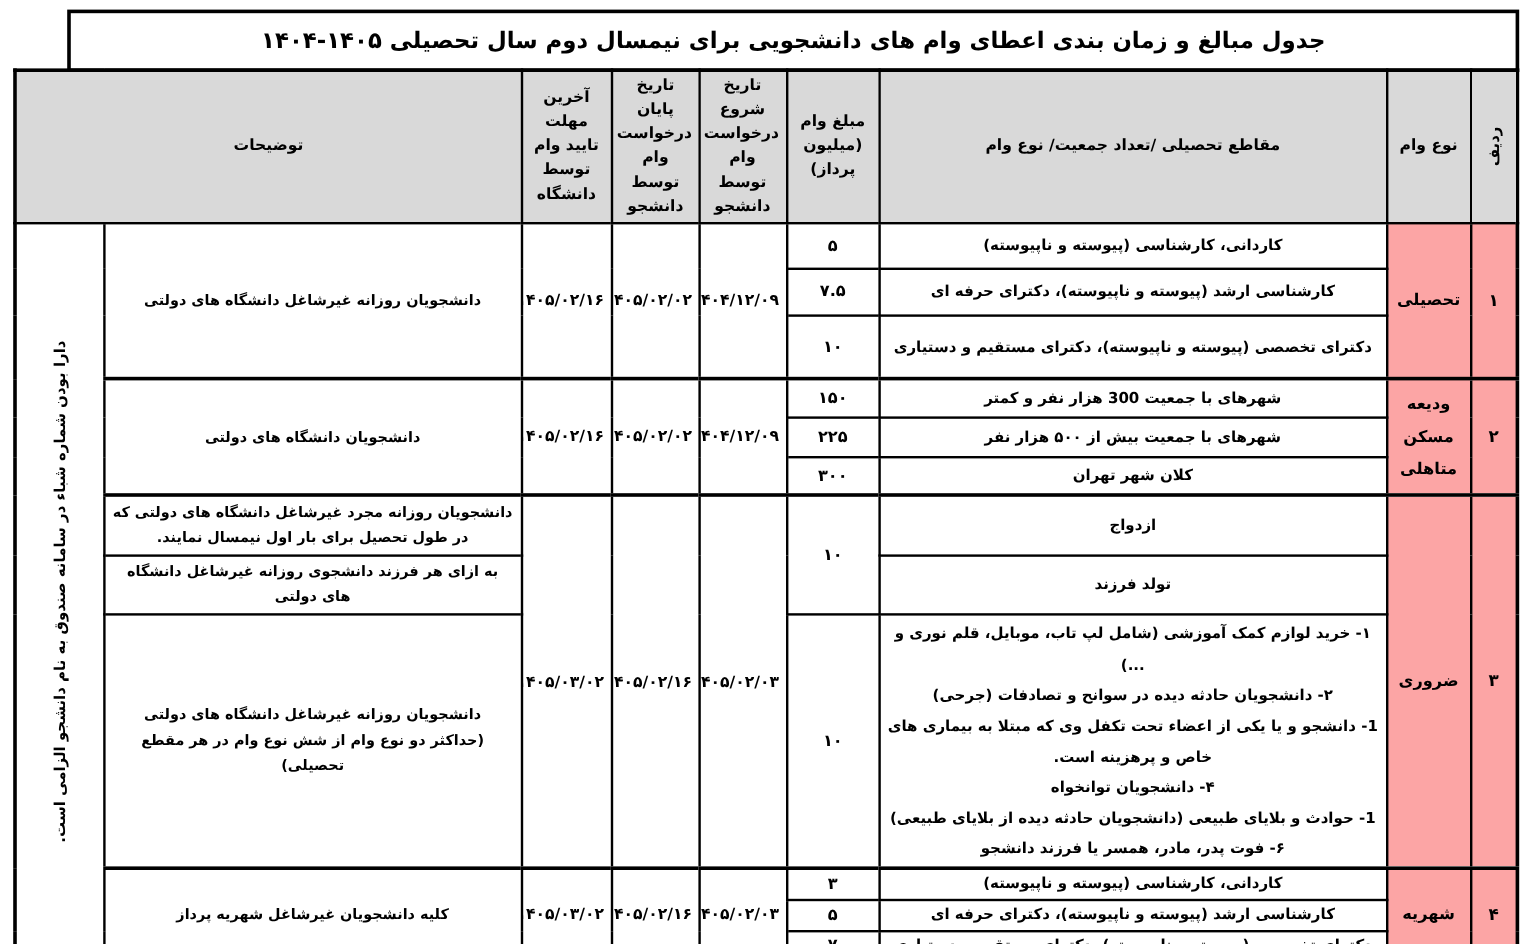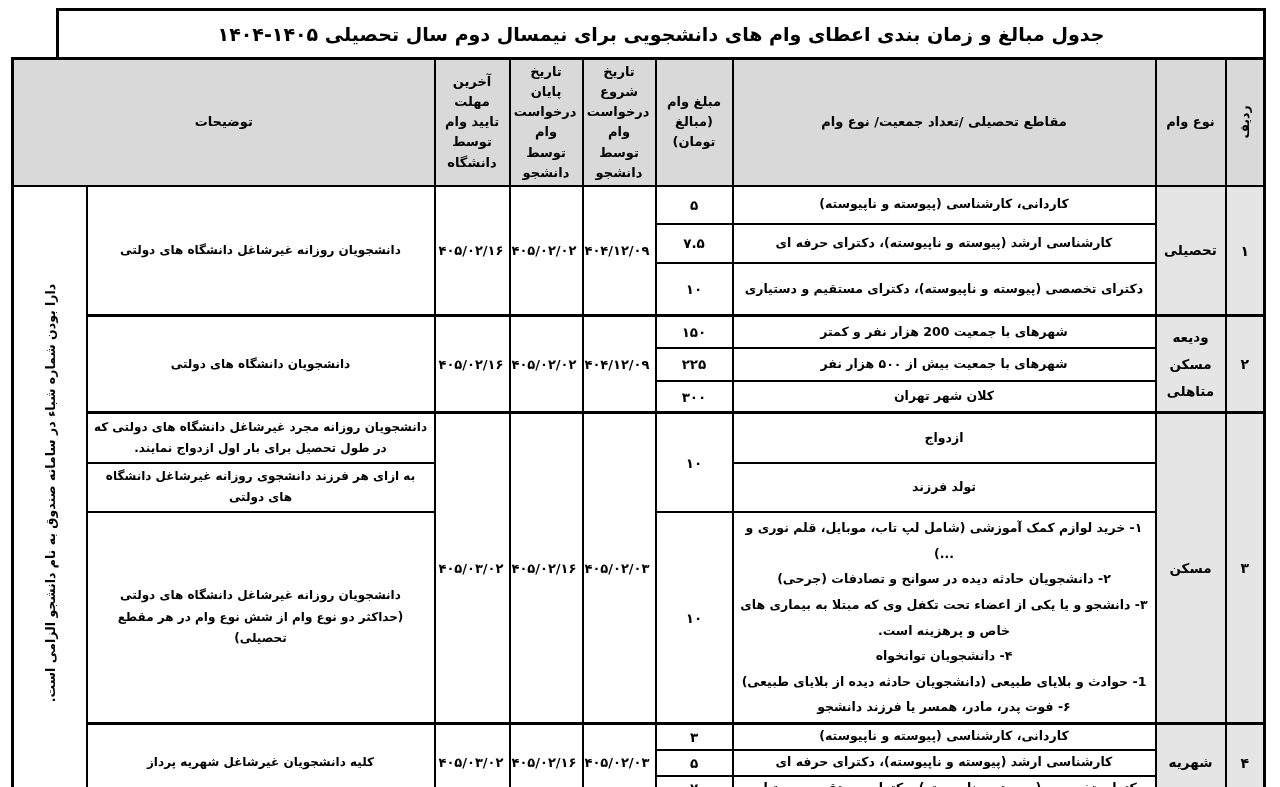--- a/index.html
+++ b/index.html
@@ -38,21 +38,21 @@
     text-align: center;
     padding: 2px 5px;
     overflow: hidden;
   }
   .loan th {
     background: #d9d9d9;
     font-size: 13px;
     line-height: 1.55;
     font-weight: bold;
   }
-  .gray { background: #e5e5e5; }
+  .gray { background: #fca5a5; }
   .num  { font-size: 14px; }
   .type { font-size: 13.5px; line-height: 2.0; }
   .level { text-align: right; padding-right: 10px; font-size: 12.5px; line-height: 1.5; }
   .amount { font-size: 13.5px; }
   .date { font-size: 13px; white-space: nowrap; padding: 2px 2px; }
   .note { font-size: 12px; line-height: 1.8; }
   .list-cell { font-size: 12.5px; line-height: 2.05; text-align: center; padding: 4px 8px; border-radius: 20px; }
   .v-rel { position: relative; }
   .v-text {
     position: absolute;
@@ -83,21 +83,21 @@
         <col style="width:74px">
     </colgroup>
 
     <tbody>
         <tr style="height:93px">
       <th class="v-rel">
             <span class="v-text">ردیف</span>
           </th>
       <th>نوع وام</th>
       <th>مقاطع تحصیلی /تعداد جمعیت/ نوع وام</th>
-      <th>مبلغ وام (مبالغ تومان)</th>
+      <th>مبلغ وام (میلیون پرداز)</th>
       <th>تاریخ شروع درخواست وام توسط دانشجو</th>
       <th>تاریخ پایان درخواست وام توسط دانشجو</th>
       <th>آخرین مهلت تایید وام توسط دانشگاه</th>
       <th colspan="2">توضیحات</th>
     </tr>
 
     <tr style="height:38px">
       <td class="gray num" rowspan="3">۱</td>
       <td class="gray type" rowspan="3">تحصیلی</td>
       <td class="level">کاردانی، کارشناسی (پیوسته و ناپیوسته)</td>
@@ -115,55 +115,55 @@
       <td class="amount">۷.۵</td>
     </tr>
     <tr style="height:53px">
       <td class="level">دکترای تخصصی (پیوسته و ناپیوسته)، دکترای مستقیم و دستیاری</td>
       <td class="amount">۱۰</td>
     </tr>
 
     <tr class="gs" style="height:32px">
       <td class="gray num" rowspan="3">۲</td>
       <td class="gray type" rowspan="3">ودیعه مسکن متاهلی</td>
-      <td class="level">شهرهای با جمعیت 200 هزار نفر و کمتر</td>
+      <td class="level">شهرهای با جمعیت 300 هزار نفر و کمتر</td>
       <td class="amount">۱۵۰</td>
       <td class="date" rowspan="3">۱۴۰۴/۱۲/۰۹</td>
       <td class="date" rowspan="3">۱۴۰۵/۰۲/۰۲</td>
       <td class="date" rowspan="3">۱۴۰۵/۰۲/۱۶</td>
       <td class="note" rowspan="3">دانشجویان  دانشگاه های دولتی</td>
     </tr>
     <tr style="height:33px">
       <td class="level">شهرهای با جمعیت بیش از ۵۰۰ هزار نفر</td>
       <td class="amount">۲۲۵</td>
     </tr>
     <tr style="height:32px">
       <td class="level">کلان شهر تهران</td>
       <td class="amount">۳۰۰</td>
     </tr>
 
     <tr class="gs" style="height:50px">
       <td class="gray num" rowspan="3">۳</td>
-      <td class="gray type" rowspan="3">مسکن</td>
+      <td class="gray type" rowspan="3">ضروری</td>
       <td class="level">ازدواج</td>
       <td class="amount" rowspan="2">۱۰</td>
       <td class="date" rowspan="3">۱۴۰۵/۰۲/۰۳</td>
       <td class="date" rowspan="3">۱۴۰۵/۰۲/۱۶</td>
       <td class="date" rowspan="3">۱۴۰۵/۰۳/۰۲</td>
-      <td class="note">دانشجویان روزانه مجرد غیرشاغل دانشگاه های دولتی که در طول تحصیل برای بار اول ازدواج نمایند.</td>
+      <td class="note">دانشجویان روزانه مجرد غیرشاغل دانشگاه های دولتی که در طول تحصیل برای بار اول نیمسال نمایند.</td>
     </tr>
     <tr style="height:30px">
       <td class="level">تولد فرزند</td>
       <td class="note">به ازای هر فرزند دانشجوی روزانه غیرشاغل دانشگاه های دولتی</td>
     </tr>
     <tr style="height:200px">
       <td class="list-cell">
         <div>۱- خرید لوازم کمک آموزشی (شامل لپ تاب، موبایل، قلم نوری و ...)</div>
         <div>۲- دانشجویان حادثه دیده در سوانح و تصادفات (جرحی)</div>
-        <div>۳- دانشجو و یا یکی از اعضاء تحت تکفل وی که مبتلا به بیماری های خاص و پرهزینه است.</div>
+        <div>1- دانشجو و یا یکی از اعضاء تحت تکفل وی که مبتلا به بیماری های خاص و پرهزینه است.</div>
         <div>۴- دانشجویان توانخواه</div>
         <div>1- حوادث و بلایای طبیعی (دانشجویان حادثه دیده از بلایای طبیعی)</div>
         <div>۶- فوت پدر، مادر، همسر یا فرزند دانشجو</div>
       </td>
       <td class="amount">۱۰</td>
       <td class="note">
         <div>دانشجویان روزانه غیرشاغل دانشگاه های دولتی</div>
         <div>(حداکثر دو نوع وام از شش نوع وام در هر مقطع تحصیلی)</div>
       </td>
     </tr>

